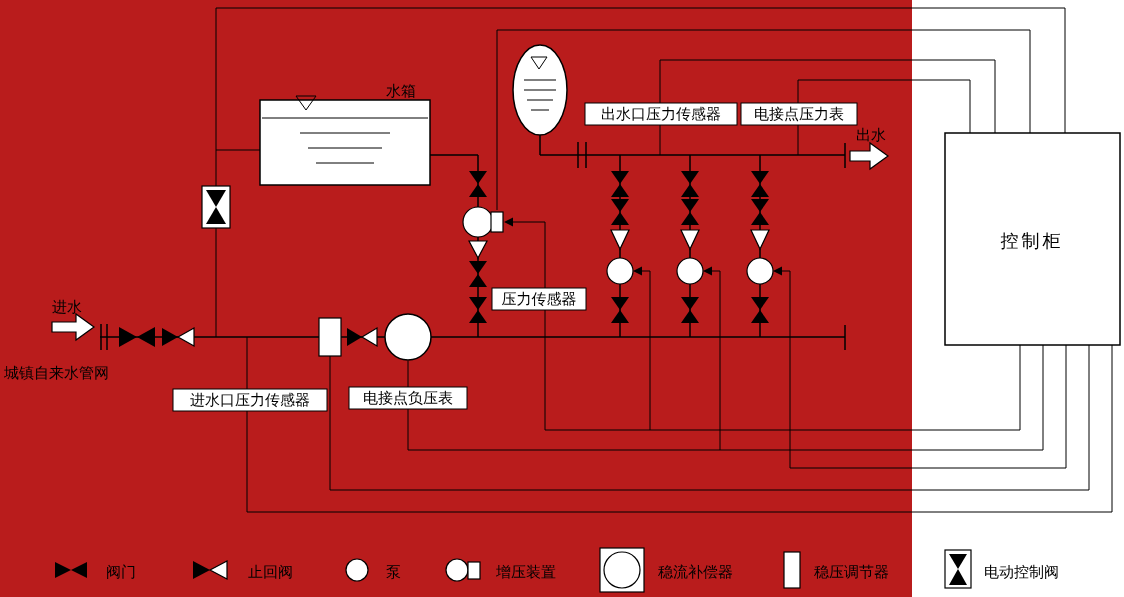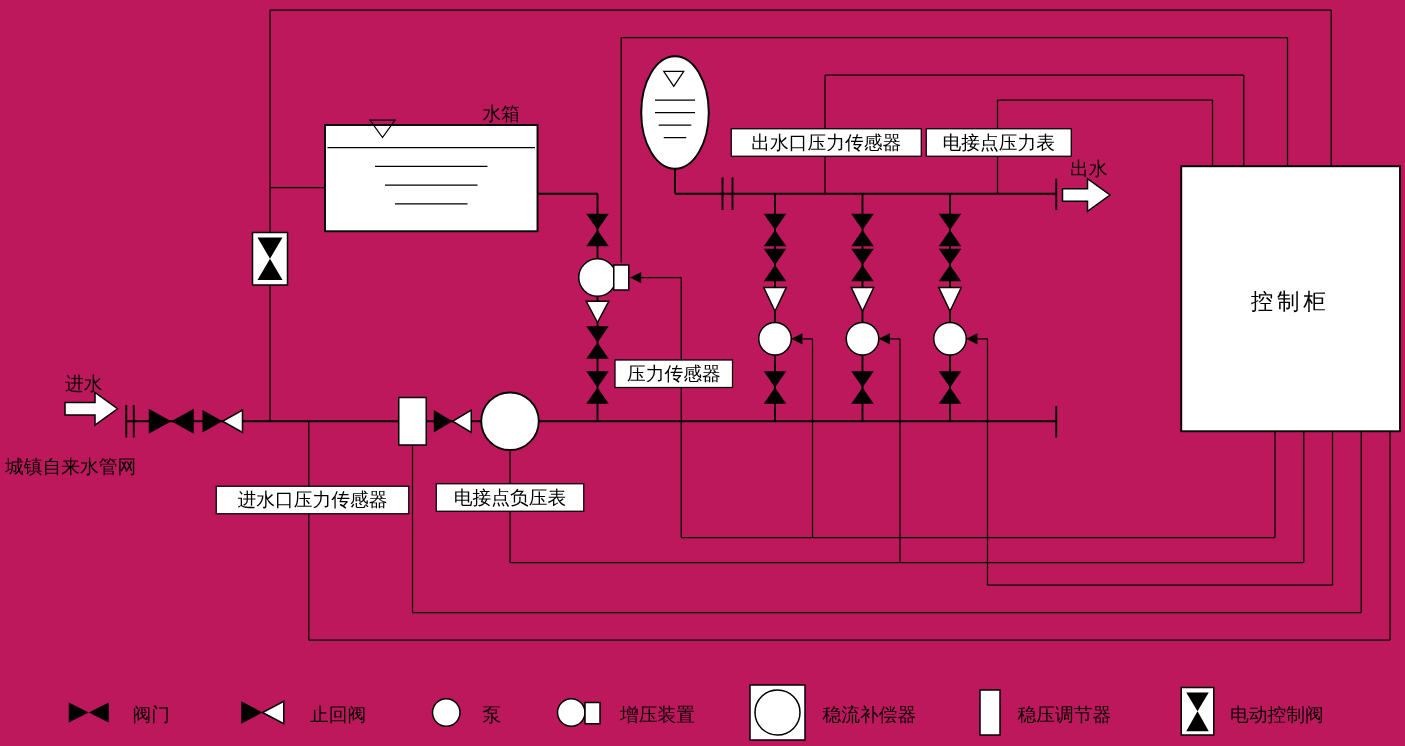--- a/index.html
+++ b/index.html
@@ -1,19 +1,19 @@
 <!DOCTYPE html>
 <html><head>
 <meta charset="utf-8">
 <style>
   html,body{margin:0;padding:0;background:#ffffff;}
   .canvas{
     position:relative;
-    width:1124px;height:597px;
-    background:#be185d;
+    width:912px;height:597px;
+    background:#b91c1c;
     font-family:"Liberation Serif", serif;
   }
   svg text{
     font-family:"Liberation Serif", serif;
     fill:#000;
   }
   .lbl{font-size:15px;}
   .cab{font-size:18px;letter-spacing:3px;}
 </style>
 </head>

